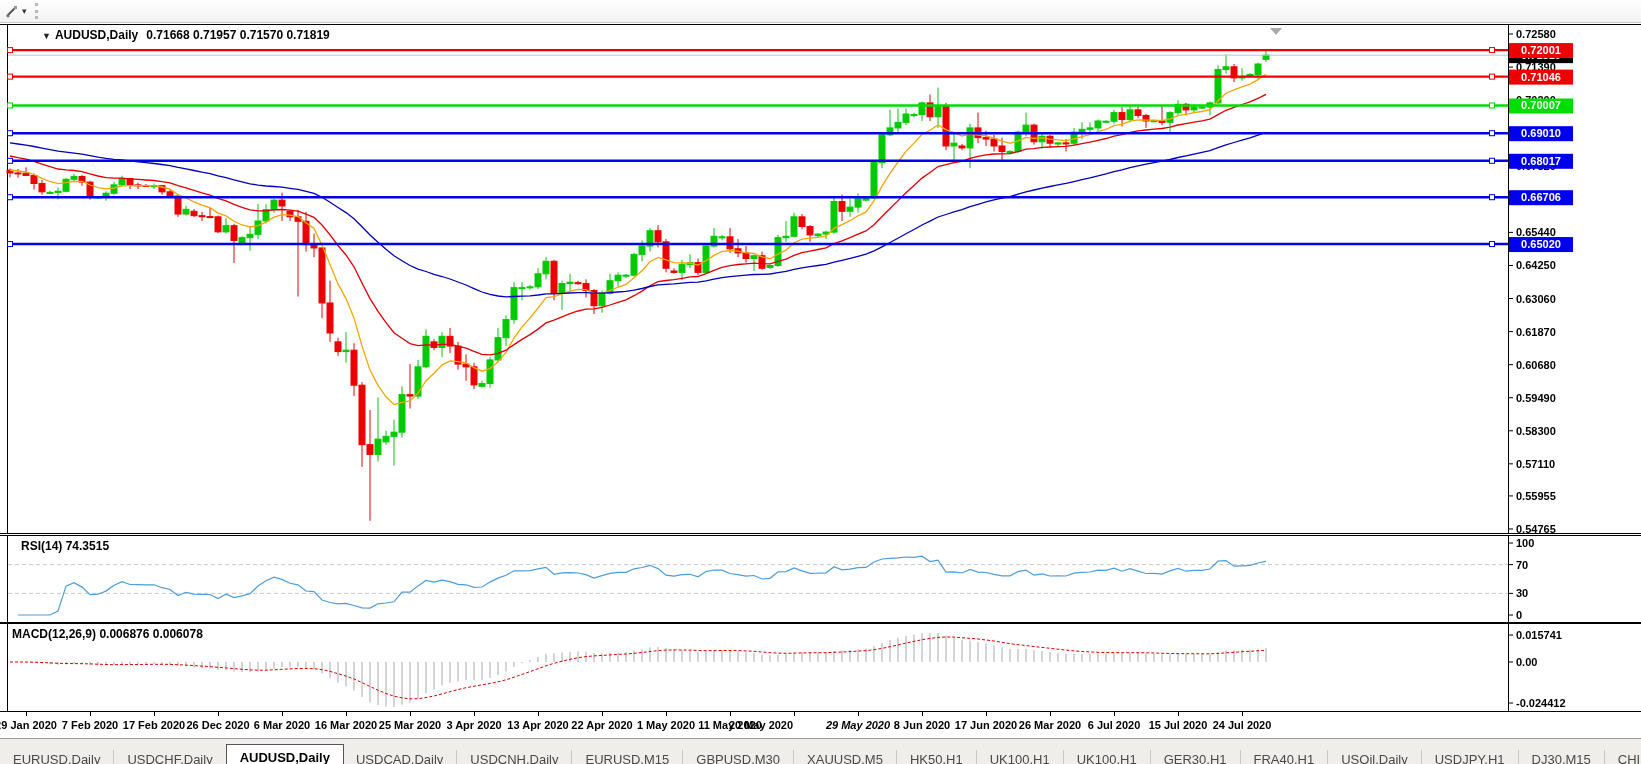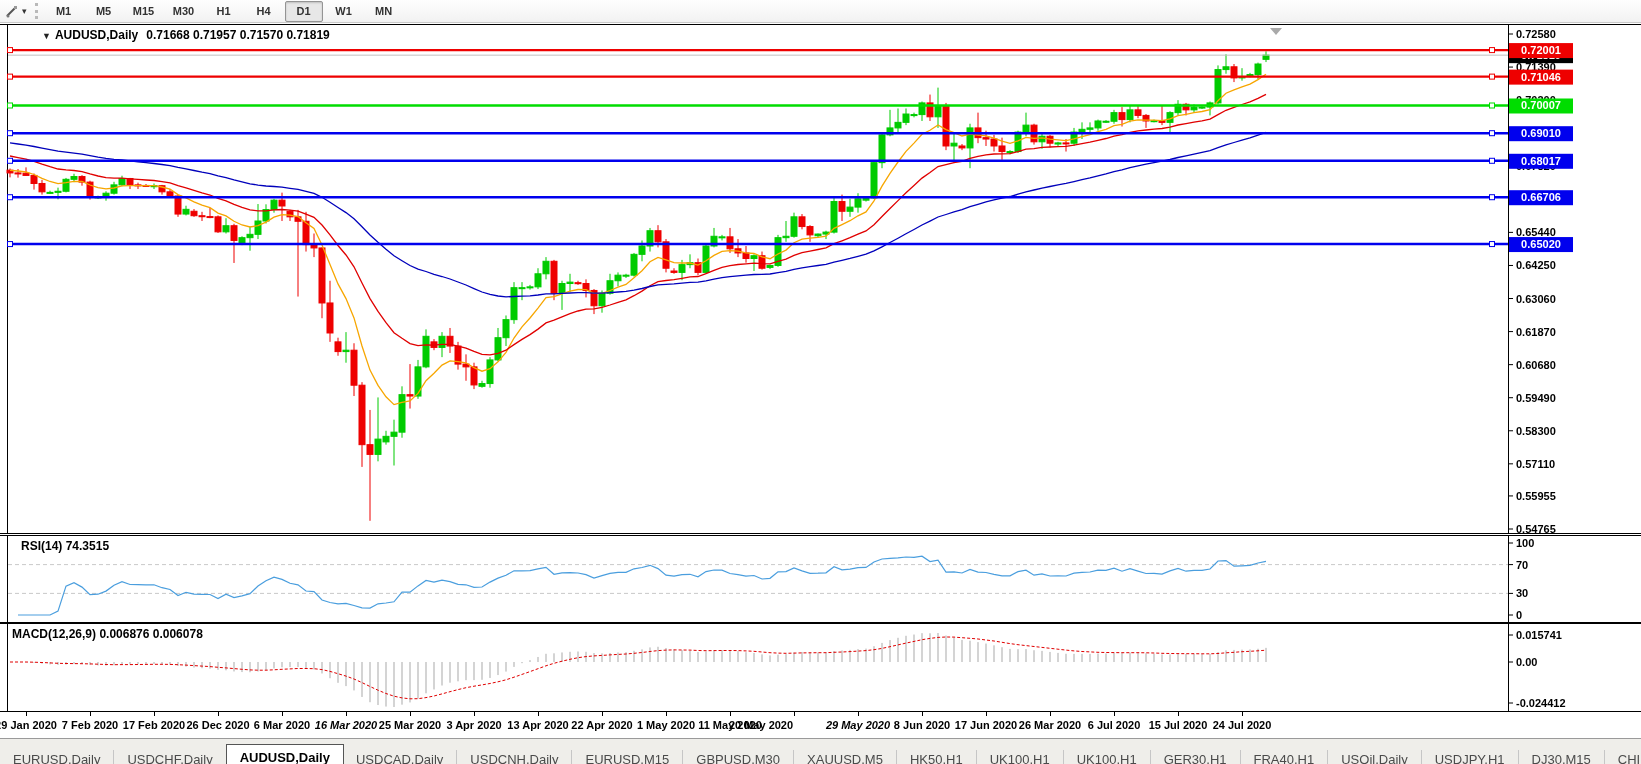--- a/index.html
+++ b/index.html
@@ -50,31 +50,20 @@
 <div class="toolbar">
   <div class="tool-icon">
     <svg width="14" height="14" viewBox="0 0 14 14" style="position:static">
       <line x1="2" y1="12" x2="10" y2="4" stroke="#555" stroke-width="2"></line>
       <rect x="9" y="2" width="3" height="3" fill="#999"></rect>
       <circle cx="3" cy="12" r="1.5" fill="#777"></circle>
     </svg>
   </div>
   <span class="caret">▾</span>
   <div class="grip"></div>
-  <div id="tf-buttons" style="display:flex;align-items:center;">
-      <div class="tf-btn">M1</div>
-      <div class="tf-btn">M5</div>
-      <div class="tf-btn">M15</div>
-      <div class="tf-btn">M30</div>
-      <div class="tf-btn">H1</div>
-      <div class="tf-btn">H4</div>
-      <div class="tf-btn active">D1</div>
-      <div class="tf-btn">W1</div>
-      <div class="tf-btn">MN</div>
-    </div>
 </div>
 
 <svg id="svg-main" width="1641" height="511">
     <line x1="0" y1="0.5" x2="1641" y2="0.5" stroke="#000"></line>
     <line x1="0" y1="509.5" x2="1641" y2="509.5" stroke="#000"></line>
     <line x1="7.5" y1="0" x2="7.5" y2="510" stroke="#000"></line>
     <line x1="1508.5" y1="0" x2="1508.5" y2="510" stroke="#000"></line>
     <g>
       <line x1="1508" y1="10" x2="1513" y2="10" stroke="#000"></line>
       <text x="1516" y="14" class="axlbl">0.72580</text>
@@ -680,21 +669,21 @@
     <div class="dlbl" style="left: 26px;">29 Jan 2020</div>
     <div class="dtick" style="left: 90px;"></div>
     <div class="dlbl" style="left: 90px;">7 Feb 2020</div>
     <div class="dtick" style="left: 154px;"></div>
     <div class="dlbl" style="left: 154px;">17 Feb 2020</div>
     <div class="dtick" style="left: 218px;"></div>
     <div class="dlbl" style="left: 218px;">26 Dec 2020</div>
     <div class="dtick" style="left: 282px;"></div>
     <div class="dlbl" style="left: 282px;">6 Mar 2020</div>
     <div class="dtick" style="left: 346px;"></div>
-    <div class="dlbl" style="left: 346px; font-style: italic;">16 Mar 2020</div>
+    <div class="dlbl" style="left: 346px;">16 Mar 2020</div>
     <div class="dtick" style="left: 410px;"></div>
     <div class="dlbl" style="left: 410px;">25 Mar 2020</div>
     <div class="dtick" style="left: 474px;"></div>
     <div class="dlbl" style="left: 474px;">3 Apr 2020</div>
     <div class="dtick" style="left: 538px;"></div>
     <div class="dlbl" style="left: 538px;">13 Apr 2020</div>
     <div class="dtick" style="left: 602px;"></div>
     <div class="dlbl" style="left: 602px;">22 Apr 2020</div>
     <div class="dtick" style="left: 666px;"></div>
     <div class="dlbl" style="left: 666px;">1 May 2020</div>

